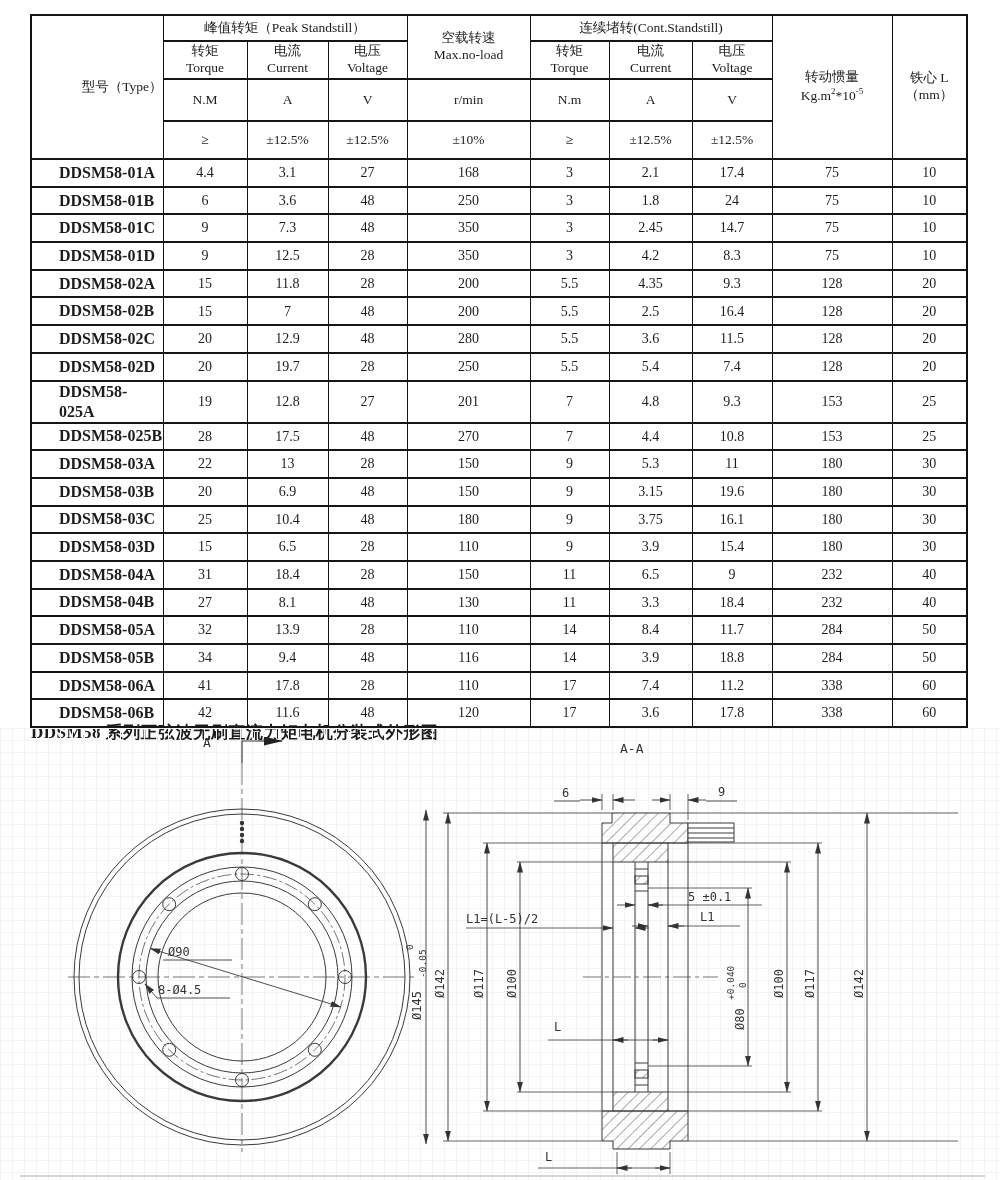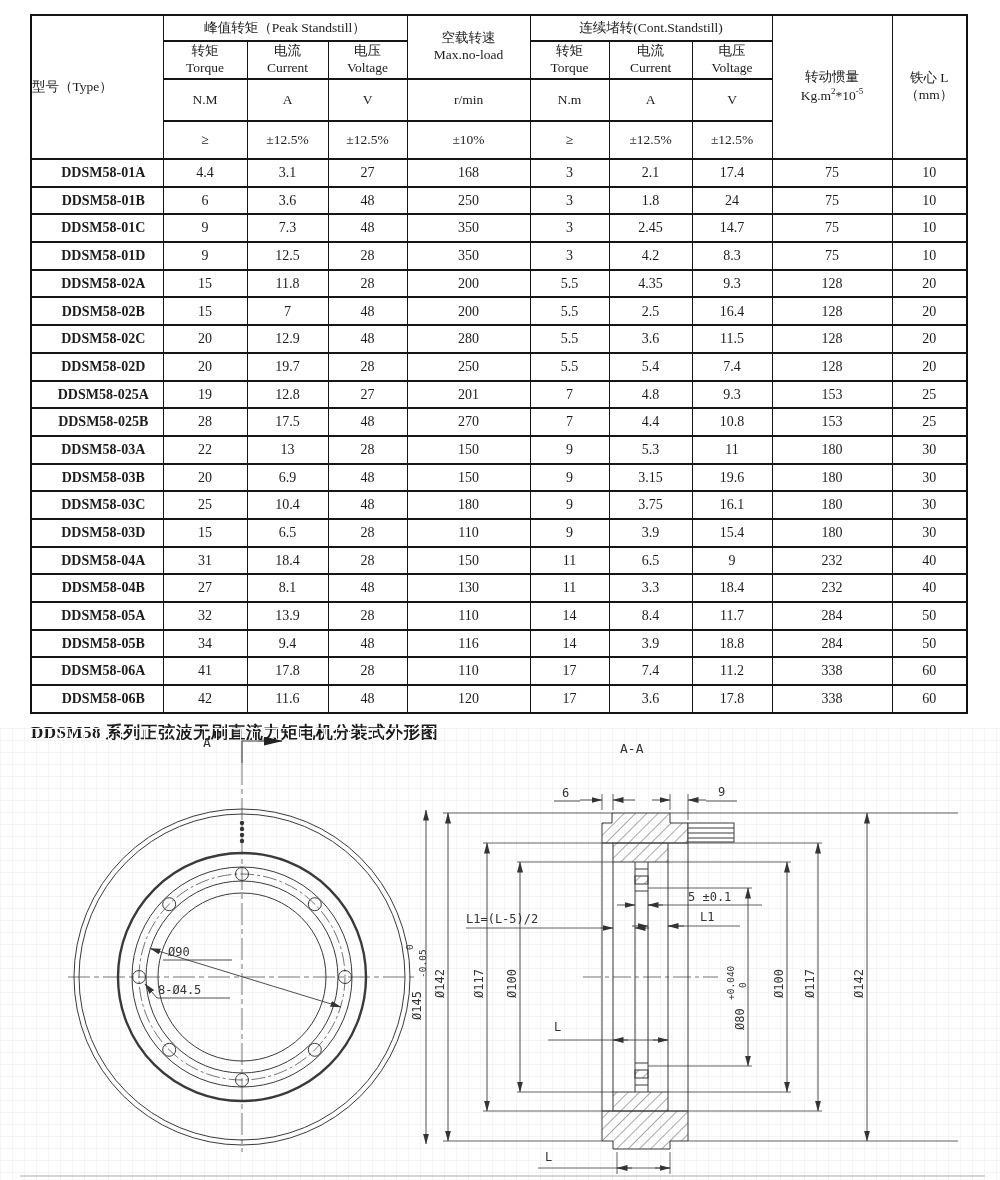--- a/index.html
+++ b/index.html
@@ -9,21 +9,21 @@
   #spec-table{position:absolute;left:30px;top:14px;width:936px;border-collapse:collapse;
               table-layout:fixed;font-family:"Liberation Serif",serif;}
   #spec-table th,#spec-table td{
       border-left:1px solid #151515;border-right:1px solid #151515;
       border-top:2px solid #151515;border-bottom:2px solid #151515;
       padding:0;text-align:center;vertical-align:middle;font-weight:normal;
       font-size:13.5px;line-height:1.25;overflow:hidden;}
   #spec-table{border:2px solid #111;}
   #spec-table .grp{font-size:13.5px;margin-top:22px;}
   #spec-table .ln{display:block;}
-  #spec-table td.model{text-align:center;padding-left:12px;font-weight:bold;font-size:14px;}
+  #spec-table td.model{text-align:left;padding-left:27px;font-weight:bold;font-size:16px;}
   #spec-table td.val{font-size:14px;}
   #spec-table tr.datarow{height:27.7px;}
   .sup{font-size:9px;vertical-align:super;}
   
   #caption{position:absolute;left:31px;top:721px;font-size:17px;font-weight:bold;
            font-family:"Liberation Serif",serif;letter-spacing:.5px;}
   
   #gridbg{position:absolute;left:0;top:728px;width:1000px;height:452px;
       background-image:linear-gradient(to right,#f4f4f4 1px,transparent 1px),
                        linear-gradient(to bottom,#f4f4f4 1px,transparent 1px);
@@ -47,21 +47,21 @@
       <col style="width:79px">
         <col style="width:123px">
         <col style="width:79px">
       <col style="width:83px">
         <col style="width:80px">
         <col style="width:120px">
       <col style="width:75px">
     </colgroup>
     <tbody>
       <tr style="height:26px">
-        <th rowspan="4" style="text-align:left;padding-left:0">型号（Type）</th>
+        <th rowspan="4" style="text-align:right;padding-left:12px">型号（Type）</th>
         <th colspan="3" class="grp">峰值转矩（Peak Standstill）</th>
         <th rowspan="2">
           <span class="ln">空载转速</span>
           <span class="ln">Max.no-load</span>
         </th>
         <th colspan="3" class="grp">连续堵转(Cont.Standstill)</th>
         <th rowspan="4">
           <span class="ln">转动惯量</span>
           <span class="ln"><span>Kg.m</span><span class="sup">2</span><span>*10</span><span class="sup">-5</span></span>
         </th>

